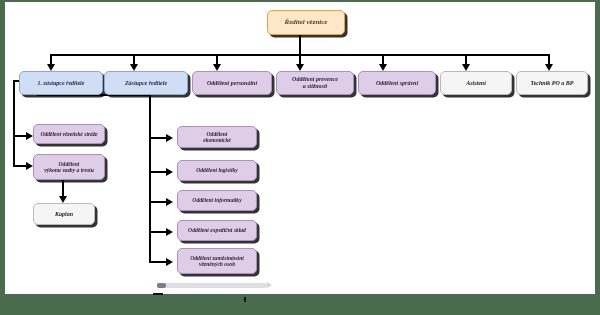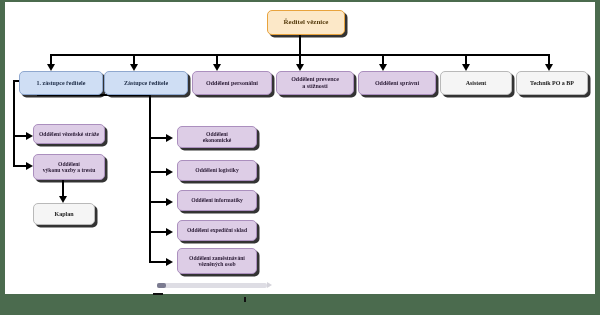--- a/index.html
+++ b/index.html
@@ -22,21 +22,21 @@
     position: absolute;
     display: flex; align-items: center; justify-content: center;
     text-align: center;
     border-radius: 5px;
     font-weight: bold;
     line-height: 1.15;
     box-shadow: 2.5px 2.5px 0px rgba(0,0,0,0.80);
     padding: 1px 2px;
     overflow: hidden;
   }
-  .box span { display: block; width: 100%; }
+  .box span { display: block; width: 100%; font-style: italic; }
 
   .b-root  { background: #fce8c8; border: 1.6px solid #e8a33d; color: #5a4012; }
   .b-blue  { background: #cfdef4; border: 1.1px solid #8fa8cf; color: #1b2a45; }
   .b-purp  { background: #ddcde6; border: 1.1px solid #ab8fbe; color: #2a1b35; }
   .b-white { background: #f5f5f5; border: 1.1px solid #b9b9b9; color: #1a1a1a; }
 
   
   .ln { position: absolute; background: #000; }
   .vl { width: 2px; }
   .hl { height: 2px; }

